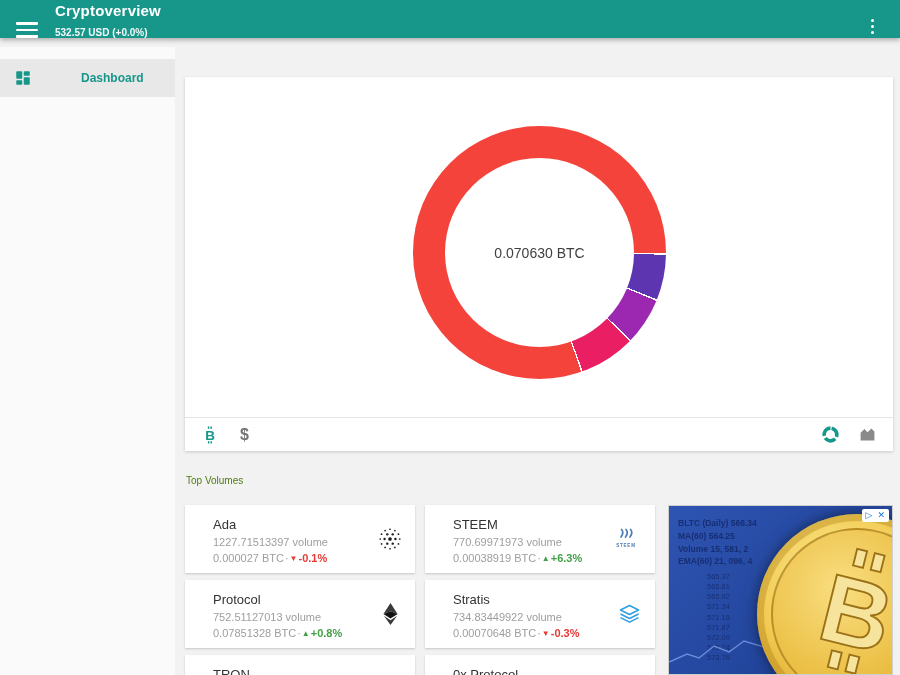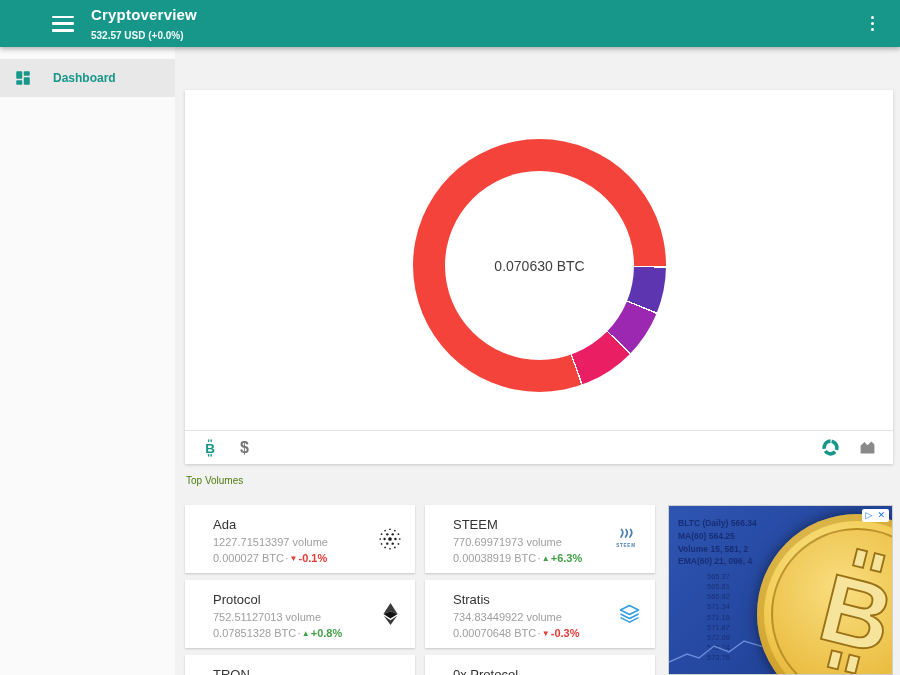--- a/index.html
+++ b/index.html
@@ -1,44 +1,44 @@
 <!DOCTYPE html>
 <html><head>
 <meta charset="utf-8">
 <style>
   html,body{margin:0;padding:0;width:900px;height:675px;overflow:hidden;
     background:#f2f2f2;font-family:"Liberation Sans",sans-serif;}
   *{box-sizing:border-box;}
 
   
-  .appbar{position:absolute;left:0;top:0;width:900px;height:47px;background:#17968a;
-    display:flex;align-items:center;box-shadow:0 2px 5px rgba(0,0,0,.3);z-index:20;padding-left:36px;}
+  .appbar{position:absolute;left:0;top:0;width:900px;height:38px;background:#17968a;
+    display:flex;align-items:flex-end;box-shadow:0 2px 5px rgba(0,0,0,.3);z-index:20;}
   .hamburger{margin-left:16px;width:22px;height:16px;display:flex;flex-direction:column;
     justify-content:space-between;cursor:pointer;}
   .hamburger span{display:block;height:2.6px;background:#fff;border-radius:1px;}
   .titles{margin-left:17px;color:#fff;line-height:1.15;}
   .app-title{font-size:15px;font-weight:bold;letter-spacing:.2px;}
   .app-sub{font-size:10px;font-weight:bold;opacity:.95;margin-top:7px;}
   .kebab{margin-left:auto;margin-right:22px;display:flex;flex-direction:column;gap:2.5px;
     cursor:pointer;padding:4px;}
   .kebab i{width:3.5px;height:3.5px;border-radius:50%;background:#fff;}
 
   
   .sidebar{position:absolute;left:0;top:47px;width:175px;height:628px;background:#fafafa;
     padding-top:12px;}
   .nav-item{height:38px;display:flex;align-items:center;padding-left:14px;cursor:pointer;}
   .nav-item.active{background:#e8e8e8;}
   .nav-item .nav-ico{width:18px;height:18px;margin-right:21px;display:flex;align-items:center;}
-  .nav-label{font-size:12px;font-weight:bold;color:#757575;}
+  .nav-label{font-size:12px;font-weight:bold;color:#757575;margin-left:28px;}
   .nav-item.active .nav-label{color:#17968a;}
 
   
   .main{position:absolute;left:175px;top:47px;width:725px;height:628px;overflow:hidden;}
 
-  .chart-card{position:absolute;left:10px;top:43px;width:708px;height:374px;background:#fff;
+  .chart-card{position:absolute;left:10px;top:30px;width:708px;height:374px;background:#fff;
     box-shadow:0 1px 3px rgba(0,0,0,.18);}
   .donut{position:absolute;left:228px;top:49px;width:253px;height:253px;border-radius:50%;}
   .donut-hole{position:absolute;inset:32px;background:#fff;border-radius:50%;
     display:flex;align-items:center;justify-content:center;}
   .donut-center{font-size:14px;color:#3f3f3f;}
   .chart-toolbar{position:absolute;left:0;right:0;bottom:0;height:34px;
     border-top:1px solid #e4e4e4;display:flex;align-items:center;padding:0 16px;}
   .tb-ico{display:flex;align-items:center;justify-content:center;cursor:pointer;}
   .tb-space{flex:1;}
   .dollar{font-size:16px;font-weight:bold;color:#757575;margin-left:21px;}

